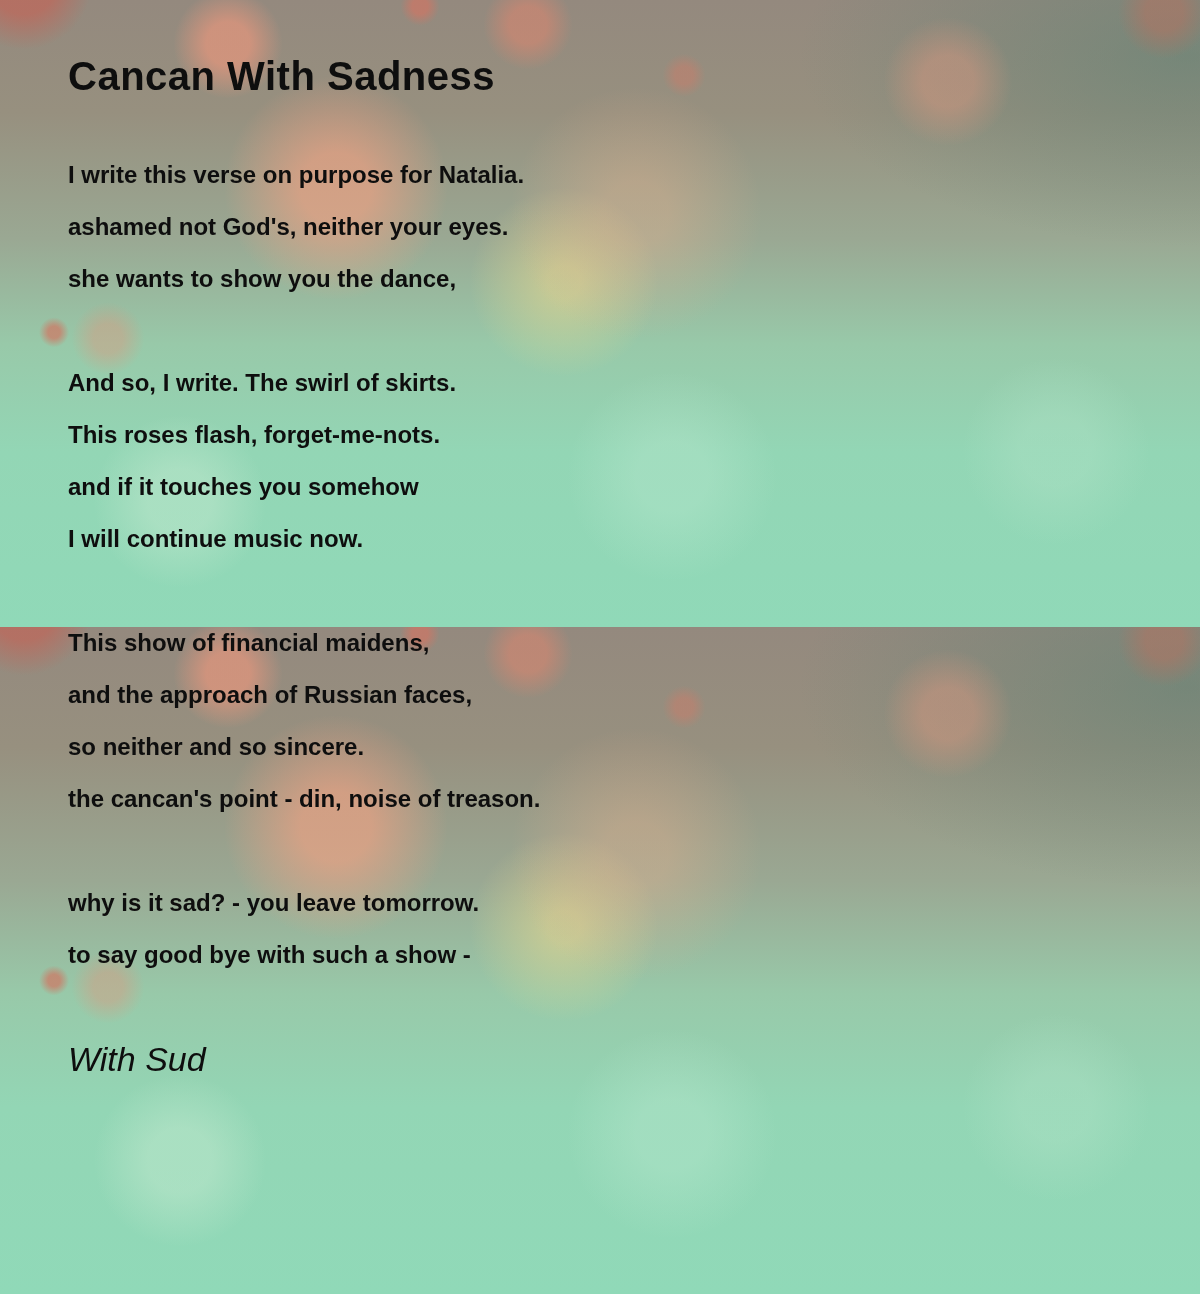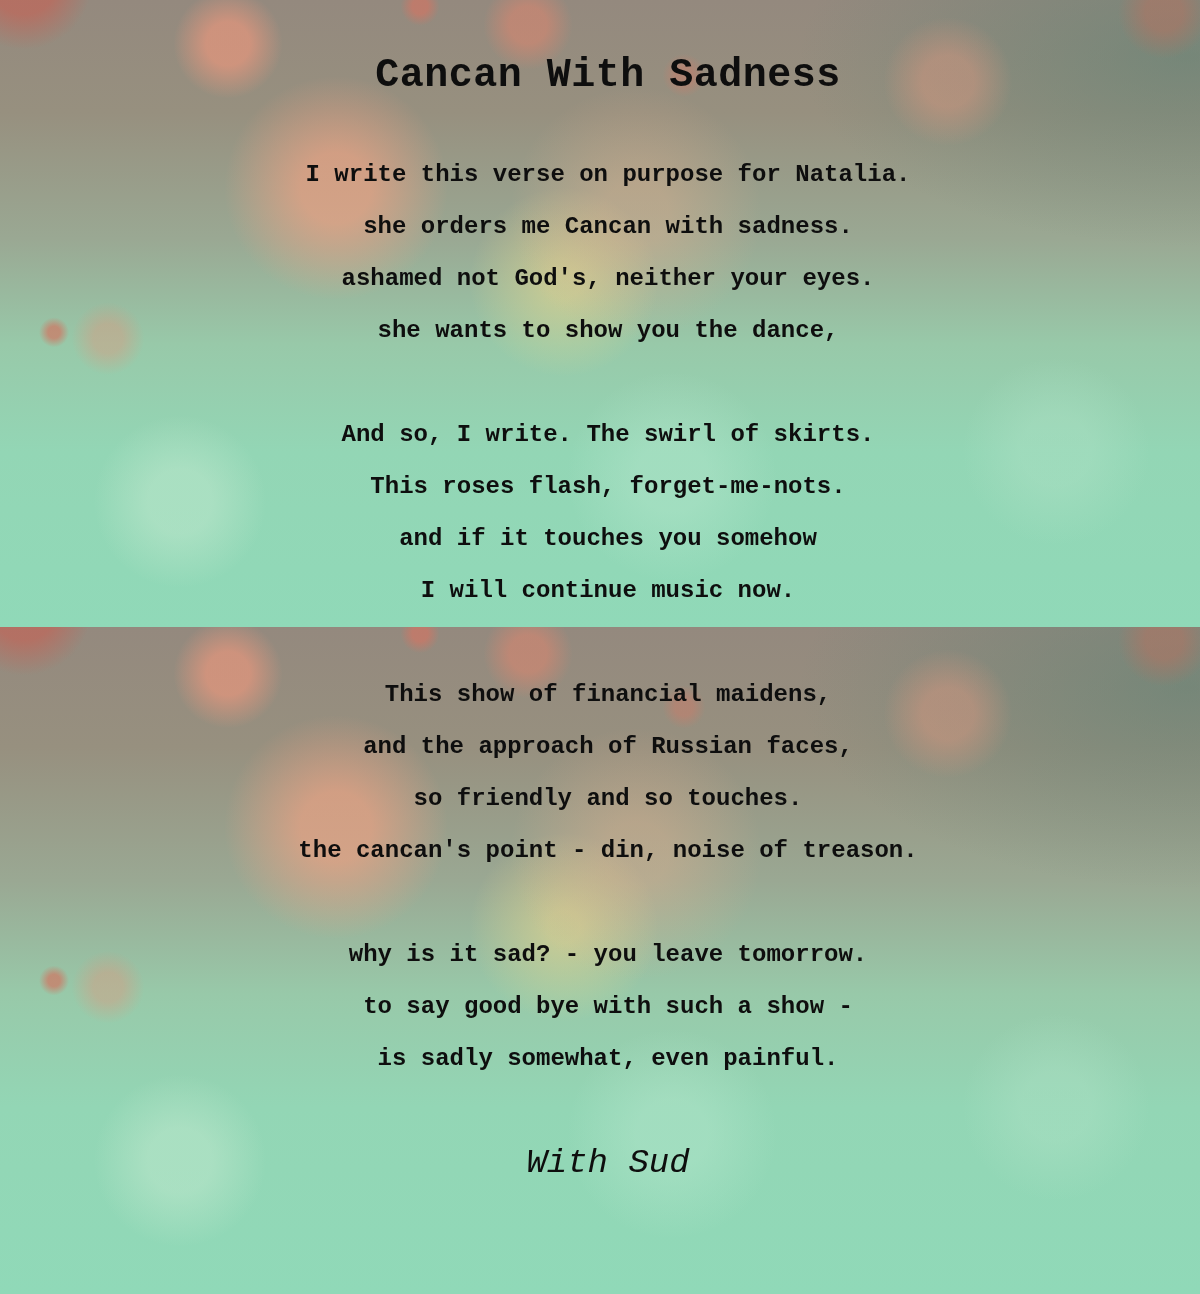--- a/index.html
+++ b/index.html
@@ -4,22 +4,21 @@
 <style>
   html, body {
     margin: 0;
     padding: 0;
   }
   .page {
     position: relative;
     width: 1200px;
     height: 1294px;
     overflow: hidden;
-    font-family: Liberation Mono, monospace;
-    text-align: center;
+    font-family: Liberation Sans, sans-serif;
   }
   
   .bg {
     position: absolute;
     inset: 0;
     display: flex;
     flex-direction: column;
   }
   .tile {
     width: 100%;
@@ -98,39 +97,37 @@
     <div class="tile tile-top"></div>
     <div class="tile tile-bottom"></div>
   </div>
 
   <div class="content">
     <h1 class="title">Cancan With Sadness</h1>
 
     <div class="poem">
       <div class="stanza">
         <div class="line">I write this verse on purpose for Natalia.</div>
-        <div class="line">she orders me Cancan with sadness.</div>
         <div class="line">ashamed not God's, neither your eyes.</div>
         <div class="line">she wants to show you the dance,</div>
       </div>
       <div class="stanza">
         <div class="line">And so, I write. The swirl of skirts.</div>
         <div class="line">This roses flash, forget-me-nots.</div>
         <div class="line">and if it touches you somehow</div>
         <div class="line">I will continue music now.</div>
       </div>
       <div class="stanza">
         <div class="line">This show of financial maidens,</div>
         <div class="line">and the approach of Russian faces,</div>
-        <div class="line">so friendly and so touches.</div>
+        <div class="line">so neither and so sincere.</div>
         <div class="line">the cancan's point - din, noise of treason.</div>
       </div>
       <div class="stanza">
         <div class="line">why is it sad? - you leave tomorrow.</div>
         <div class="line">to say good bye with such a show -</div>
-        <div class="line">is sadly somewhat, even painful.</div>
       </div>
     </div>
 
     <div class="author">With Sud</div>
   </div>
 
 </div>
 
 </body></html>

